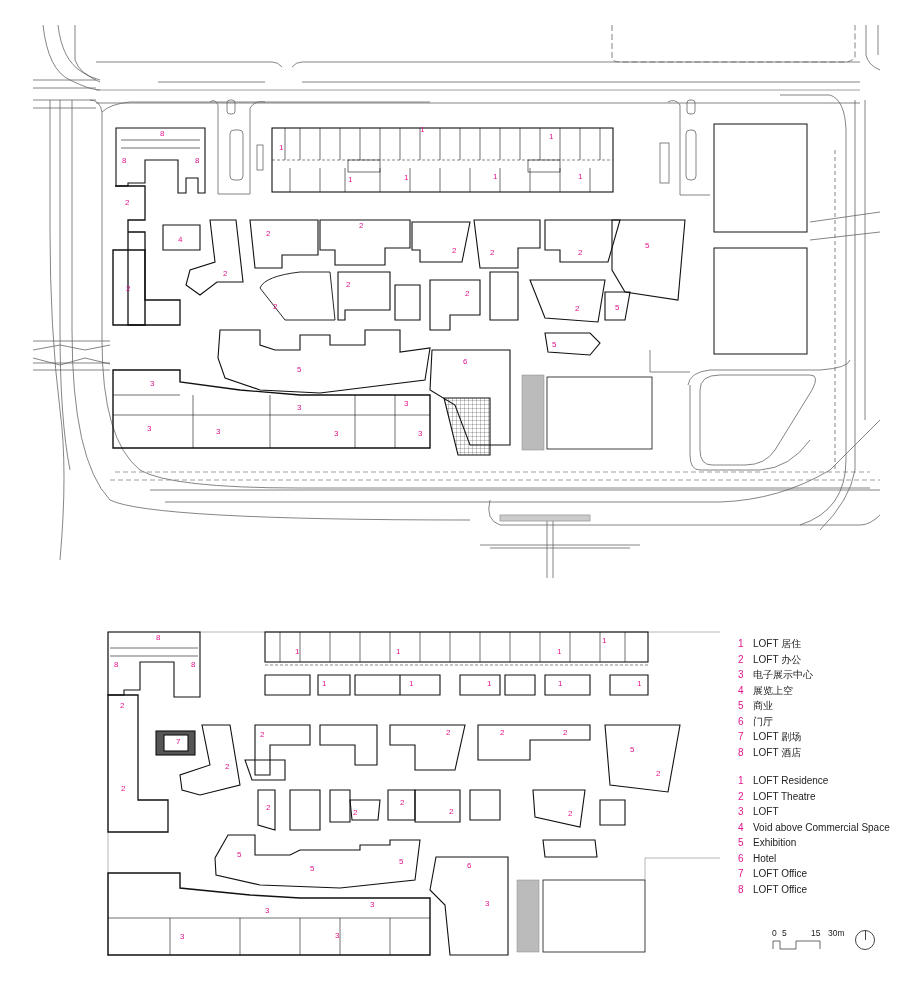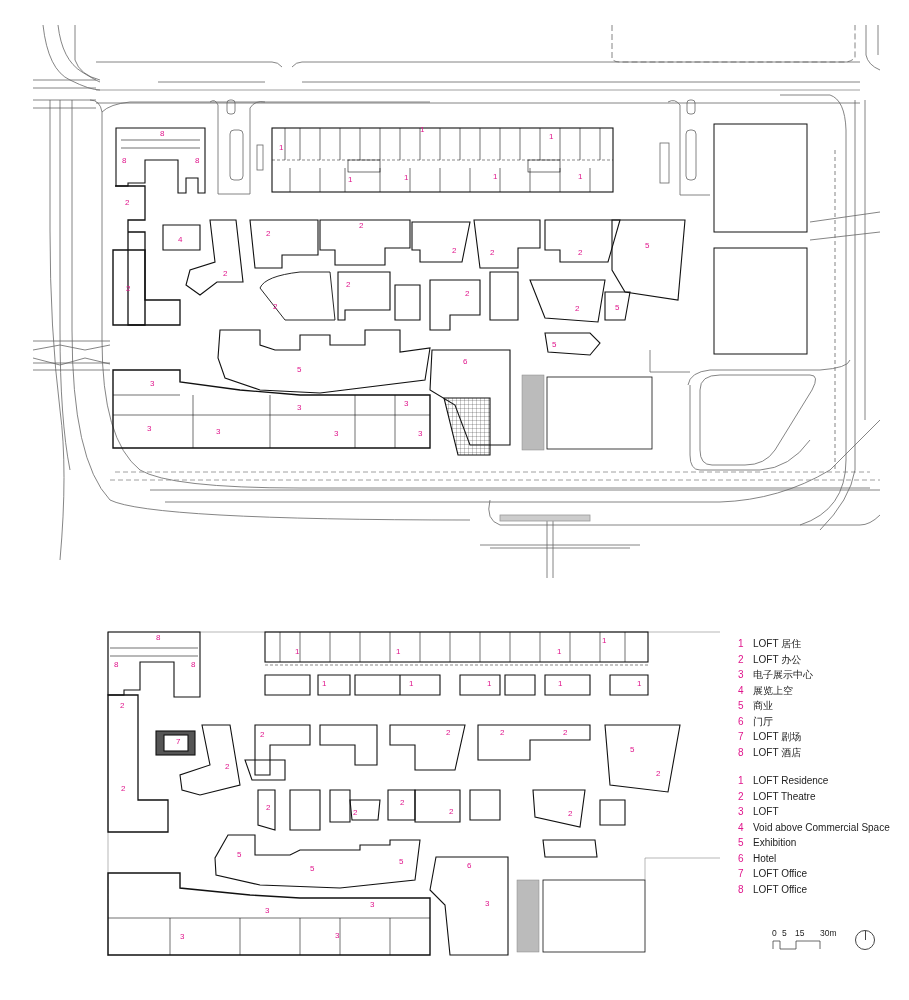--- a/index.html
+++ b/index.html
@@ -324,20 +324,20 @@
     </div>
   <div class="row">
       <span class="num">8</span>
       <span>LOFT Office</span>
     </div>
 </div>
 
 <div class="scale">
   <span class="lbl" style="left:0">0</span>
   <span class="lbl" style="left:10px">5</span>
-  <span class="lbl" style="left:23px">15</span>
-  <span class="lbl" style="left:48px">30m</span>
+  <span class="lbl" style="left:39px">15</span>
+  <span class="lbl" style="left:56px">30m</span>
   <svg style="position:absolute;left:0;top:11px" width="70" height="12">
     <path d="M1 10 V2 H8 V10 H24 V2 H48 V10" fill="none" stroke="#444" stroke-width="0.8"></path>
   </svg>
 </div>
 
 <div class="north"></div>
 
 </body></html>

